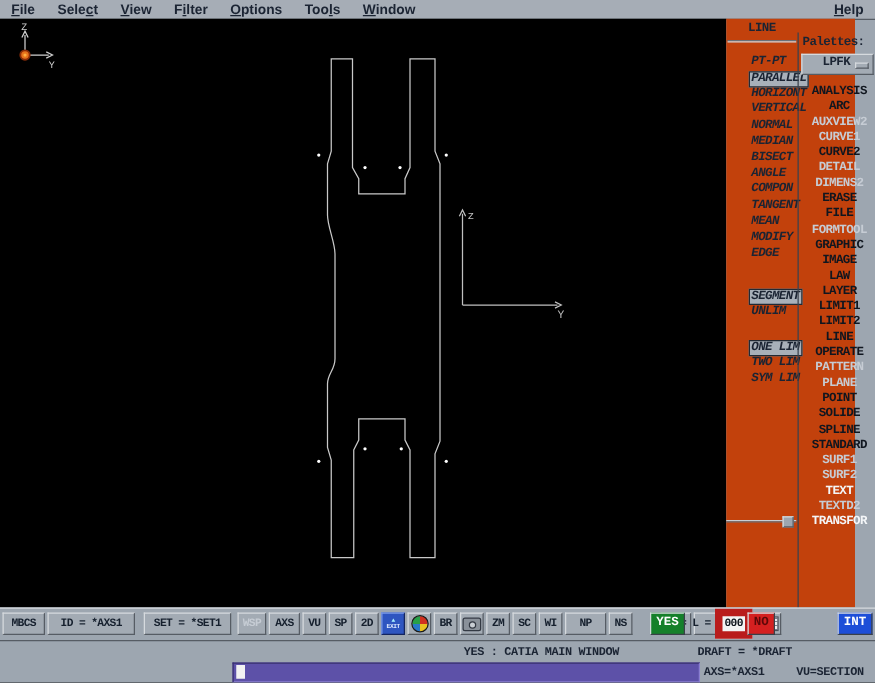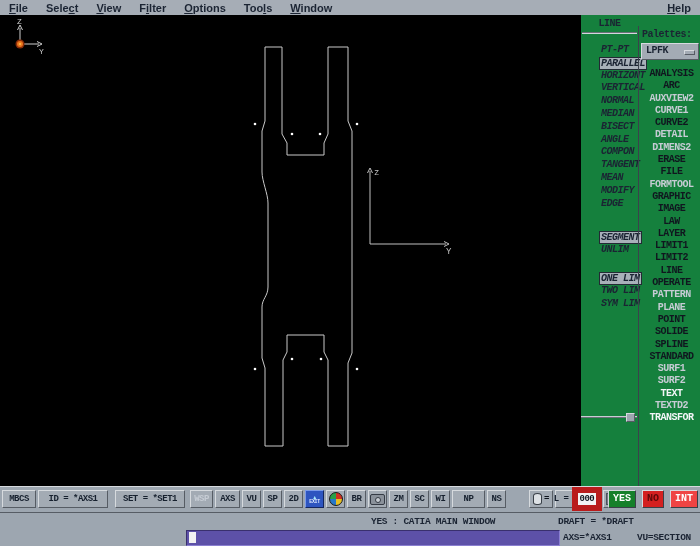--- a/index.html
+++ b/index.html
@@ -11,43 +11,43 @@
            border-bottom:1px solid #565c64;display:flex;align-items:center;
            font-family:"Liberation Sans","DejaVu Sans",sans-serif;font-weight:bold;
            font-size:11px;color:#1b2433;}
   .menu-item{padding:0 9px;line-height:14px;cursor:default;}
   .menu-item.help{margin-left:auto;}
   .menu-item u{text-decoration:underline;}
   
   .canvas{position:absolute;left:0;top:15px;width:581px;height:471px;background:#000;}
   .canvas svg{position:absolute;left:0;top:0;}
   
-  .right-panel{position:absolute;left:581px;top:15px;width:119px;height:471px;
-               background:#15803d;color:#1b2433;font-size:10px;font-weight:bold;
+  .right-panel{position:absolute;left:581px;top:15px;width:103px;height:471px;
+               background:#c2410c;color:#1b2433;font-size:10px;font-weight:bold;
                letter-spacing:-0.5px;}
   .line-col{position:absolute;left:0;top:0;width:57px;height:100%;}
   .pal-col{position:absolute;left:57px;top:0;width:61px;height:100%;
            border-left:1px solid #3b424c;padding-left:1px;margin-top:11px;}
   .panel-title{text-align:center;margin-top:3px;line-height:12px;}
   .panel-rule{height:0;border-top:1px solid #6a7078;border-bottom:1px solid #d3d8dd;
               margin:2px 1px 10px 1px;}
   .line-items{padding-left:20px;font-style:italic;}
   .line-item{line-height:12.8px;height:12.8px;white-space:nowrap;cursor:default;}
   .line-item span{display:inline-block;line-height:11px;}
   .line-item.selected span{border:1px solid #222a34;padding:0 1px;margin-left:-2px;
                            background:#a8b0b9;}
   .group-gap1{height:21px;} .group-gap2{height:15px;}
   .sash{position:absolute;left:0;top:401px;width:56px;height:0;
         border-top:1px solid #c9ced4;border-bottom:1px solid #6a7078;}
   .sash-handle{position:absolute;right:2px;top:-4px;width:7px;height:7px;background:#9da6b0;
         border:1px solid;border-color:#d6dade #565c64 #565c64 #d6dade;}
   .pal-title{margin:3px 0 2px 2px;line-height:12px;}
   .pal-select{height:15px;margin:1px 2px 0 1px;background:#a3abb4;position:relative;
               border:1px solid;border-color:#d6dade #565c64 #565c64 #d6dade;
-              line-height:14px;padding-left:4px;cursor:default;}
+              line-height:14px;padding-left:16px;cursor:default;}
   .pal-select .opt-dash{position:absolute;right:3px;top:6px;width:9px;height:3px;
               background:#a3abb4;border:1px solid;border-color:#d6dade #565c64 #565c64 #d6dade;}
   .pal-items{margin-top:8px;padding-left:2px;}
   .pal-item{line-height:12.3px;height:12.3px;white-space:nowrap;color:#10161f;cursor:default;text-align:center;}
   .pal-item.disabled{color:#c6ccd4;}
   .pal-item.active{color:#f4f6f8;}
   
   .toolbar{position:absolute;left:0;top:486px;width:700px;height:26px;background:#9da6b0;
            border-top:1px solid #d6dade;}
   .tb-row{position:absolute;left:2px;top:3px;display:flex;align-items:flex-start;}
@@ -69,21 +69,21 @@
           border-radius:50%;background:#c9ced4;border:1px solid #343a44;}
   .bucket{width:7px;height:10px;background:#dde1e5;border:1px solid #3a4048;
           border-radius:50% 50% 40% 40% / 25% 25% 20% 20%;margin-right:2px;}
   .bucket-eq{font-size:9px;color:#10161f;}
   .l-field{display:flex;align-items:center;}
   .l-value{background:#f2f3f4;color:#10161f;border:6px solid #b91c1c;height:12px;
            line-height:12px;padding:0 2px;margin-left:3px;font-size:9px;}
   .gridicon{width:15px;height:10px;background:#e8eaec;border:1px solid #4a505a;
      background-image:repeating-linear-gradient(#778 0 1px,transparent 1px 3px),
                       repeating-linear-gradient(90deg,#778 0 1px,transparent 1px 3px);}
-  .flags{position:absolute;right:2px;top:3px;display:flex;}
+  .flags{position:absolute;right:2px;top:3px;display:flex;gap:44px;}
   .flag{height:16px;line-height:16px;padding:0 4px;margin-left:6px;font-size:10px;
         font-weight:bold;border:1px solid;border-color:#d6dade #3a4048 #3a4048 #d6dade;
         cursor:default;}
   
   .statusA{position:absolute;left:0;top:512px;width:700px;height:17px;background:#9da6b0;
            border-top:1px solid #565c64;font-size:9.5px;font-weight:bold;color:#1b2433;
            letter-spacing:-0.3px;}
   .statusA span{position:absolute;top:3px;white-space:nowrap;}
   .statusB{position:absolute;left:0;top:529px;width:700px;height:17px;background:#9da6b0;
            font-size:9.5px;font-weight:bold;color:#1b2433;letter-spacing:-0.3px;}
@@ -239,21 +239,21 @@
         <span>L =</span>
         <span class="l-value">000</span>
       </div>
       <div class="tb" style="width: 22px;">
         <div class="gridicon"></div>
       </div>
     </div>
   <div class="flags" id="tb-flags">
       <div class="flag" style="background: rgb(21, 128, 42); color: rgb(255, 255, 255);">YES</div>
       <div class="flag" style="background: rgb(212, 32, 32); color: rgb(92, 8, 8);">NO</div>
-      <div class="flag" style="background: #ef4444; color: rgb(255, 255, 255);">INT</div>
+      <div class="flag" style="background: #1d4ed8; color: rgb(255, 255, 255);">INT</div>
     </div>
 </div>
 
 <div class="statusA">
   <span style="left:371px">YES : CATIA MAIN WINDOW</span>
   <span style="left:558px">DRAFT = *DRAFT</span>
 </div>
 
 <div class="statusB">
   <div class="cmd-input">

